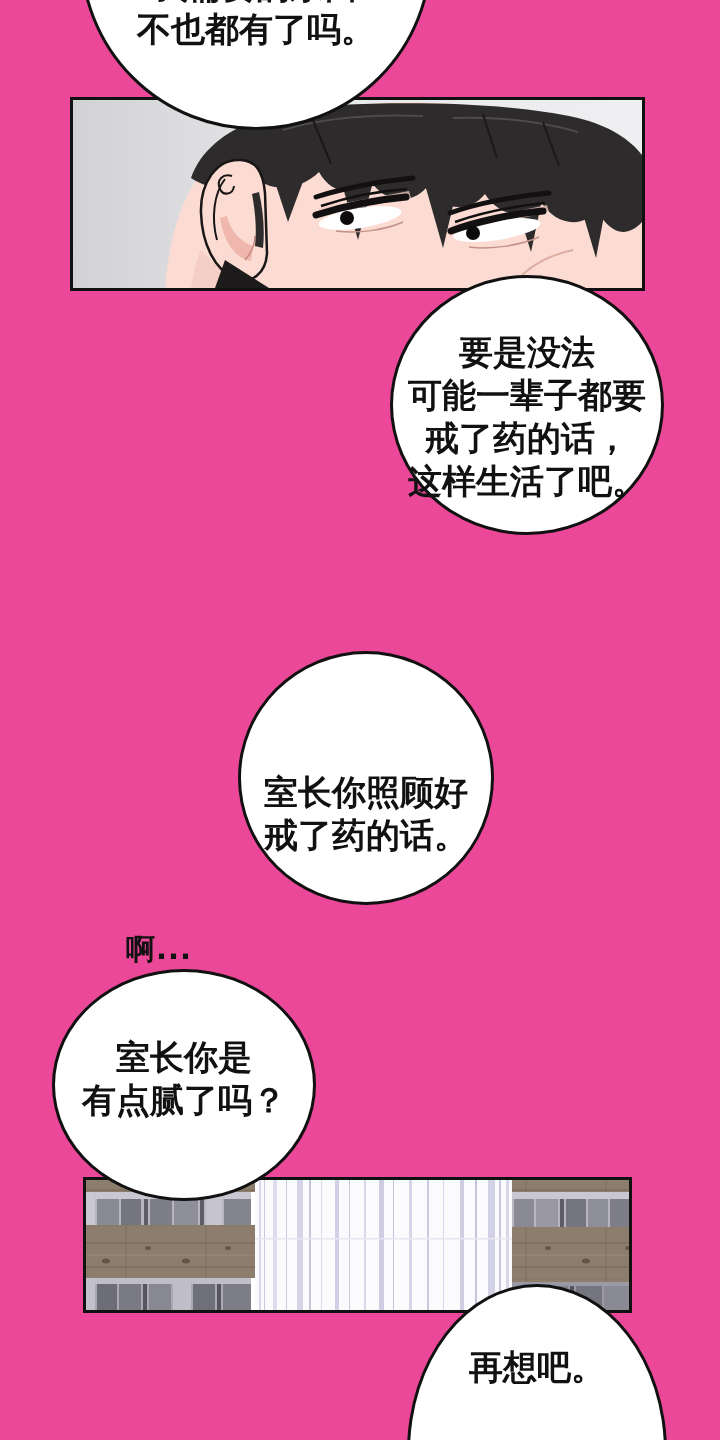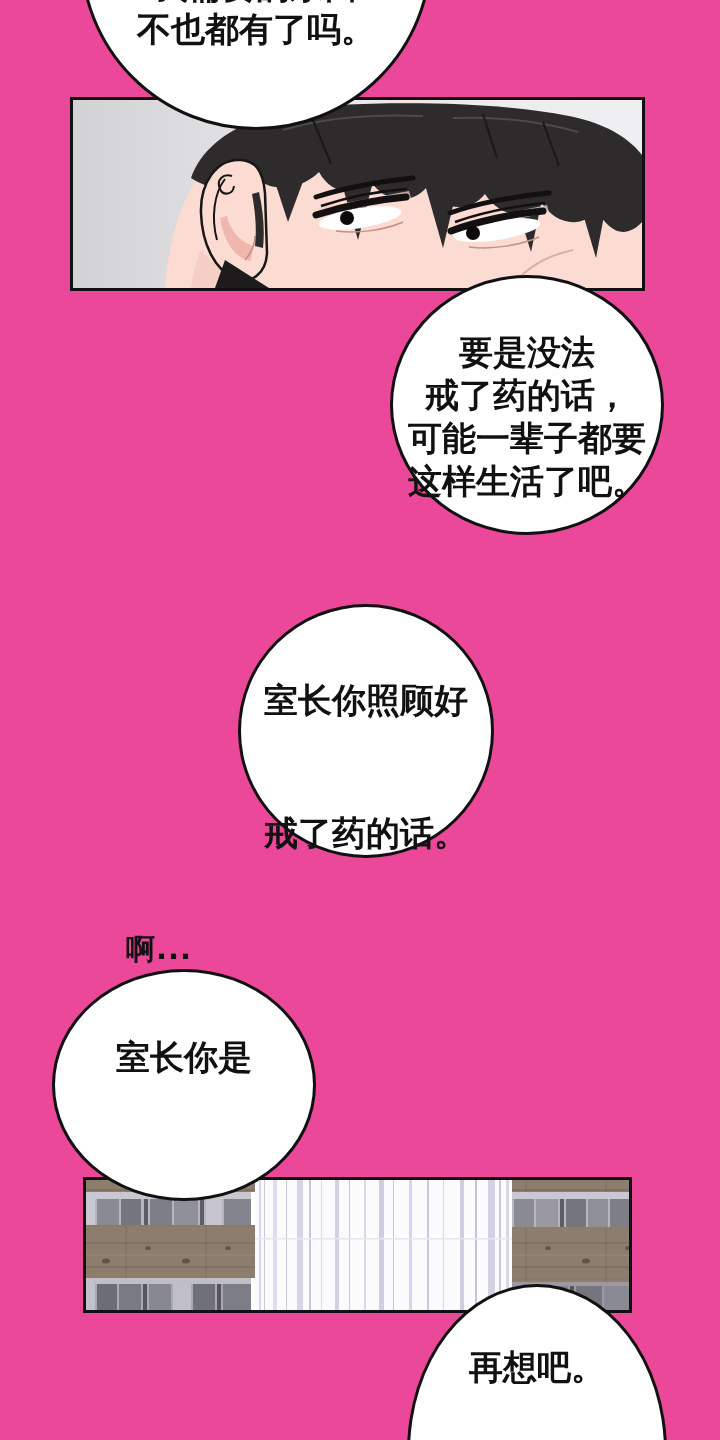--- a/index.html
+++ b/index.html
@@ -184,33 +184,34 @@
     </svg>
   </div>
 
   <div class="bubble" style="left:80px; top:-222px; width:352px; height:352px; z-index:3; padding-top:184px; justify-content:flex-start;">
     <div class="line">我需要的东西</div>
     <div class="line">不也都有了吗。</div>
   </div>
 
   <div class="bubble" style="left:390px; top:275px; width:274px; height:260px; z-index:3; padding-top:24px; justify-content:center;">
     <div class="line">要是没法</div>
+    <div class="line">可能一辈子都要</div>
     <div class="line">戒了药的话，</div>
-    <div class="line">可能一辈子都要</div>
     <div class="line">这样生活了吧。</div>
   </div>
 
-  <div class="bubble" style="left:238px; top:604px; width:256px; height:254px; z-index:3; padding-top:72px; justify-content:space-between;">
+  <div class="bubble" style="left:238px; top:651px; width:256px; height:254px; z-index:3; padding-top:72px; justify-content:center;">
     <div class="line">室长你照顾好</div>
     <div class="line">戒了药的话。</div>
   </div>
 
   <div class="sfx" style="left:126px; top:930px;">啊...</div>
 
   <div class="bubble" style="left:52px; top:969px; width:264px; height:232px; z-index:3; padding-top:64px; justify-content:flex-start;text-align:right;">
     <div class="line">室长你是</div>
+    <div class="line">有点腻了吗？</div>
   </div>
 
   <div class="bubble" style="left:407px; top:1284px; width:260px; height:336px; z-index:3; padding-top:59px; justify-content:flex-start;">
     <div class="line">再想吧。</div>
   </div>
 
 </div>
 
 </body></html>

